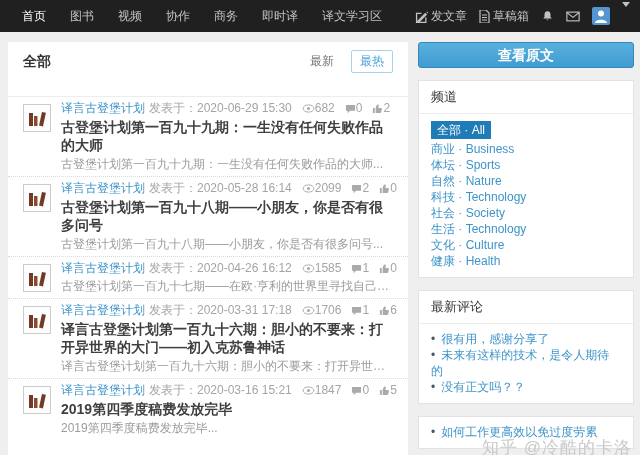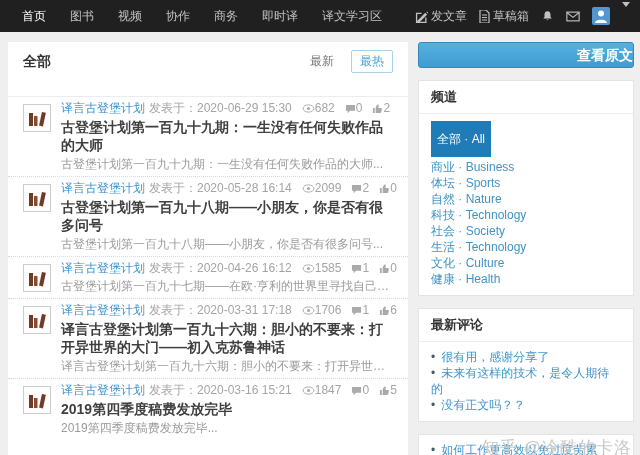--- a/index.html
+++ b/index.html
@@ -44,27 +44,27 @@
   .meta .date { margin-right:10px; }
   .stat { display:inline-flex; align-items:center; gap:0; margin-right:10px; color:#a5a5a5; }
   .ititle { font-size:14px; font-weight:bold; color:#3f3f3f; line-height:18px; margin-top:2px; }
   .isum { font-size:12px; color:#9b9b9b; line-height:15px; margin-top:3px;
           overflow:hidden; text-overflow:ellipsis; white-space:nowrap; }
 
   
   .side { width:216px; }
   .view-btn { display:block; width:100%; height:26px; border:1px solid #3488ba; border-radius:3px;
               background:linear-gradient(#58b0dd,#3f9bd2); color:#fff; font-size:14px; font-weight:bold;
-              text-align:right; line-height:24px; cursor:pointer; font-family:inherit; }
+              text-align:center; line-height:24px; cursor:pointer; font-family:inherit; }
   .panel { background:#fff; border:1px solid #e3e3e3; margin-top:12px; }
-  .panel-h { font-size:13px; color:#333; font-weight:bold; padding:7px 12px; border-bottom:1px solid #ededed; }
+  .panel-h { font-size:13px; color:#333; font-weight:normal; padding:7px 12px; border-bottom:1px solid #ededed; }
   .panel-b { padding:7px 12px 8px; }
   .chan { font-size:12px; line-height:16px; }
   .chan a { color:#3e94c9; display:block; }
-  .chan .sel { display:inline-block; background:#1f7cb6; color:#fff; padding:10px 6px; margin-bottom:2px; }
+  .chan .sel { display:inline-block; background:#1f7cb6; color:#fff; padding:1px 6px; margin-bottom:2px; }
   ul.links { list-style:none; }
   ul.links li { font-size:12px; line-height:16px; color:#455a64; }
   ul.links li::before { content:"•"; margin-right:6px; color:#455a64; }
   ul.links a { color:#3e94c9;font-family:Liberation Serif, serif; }
 
   
   .watermark { position:absolute; top:436px; right:8px; font-size:17px; letter-spacing:1px;
                color:#c9c9c9; z-index:20; pointer-events:none; }
 </style>
 </head>

